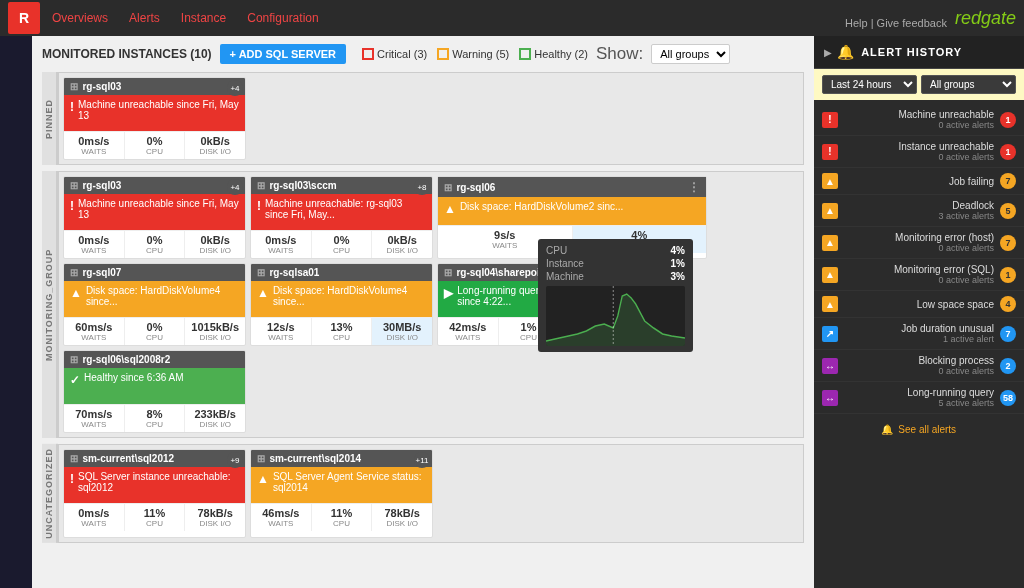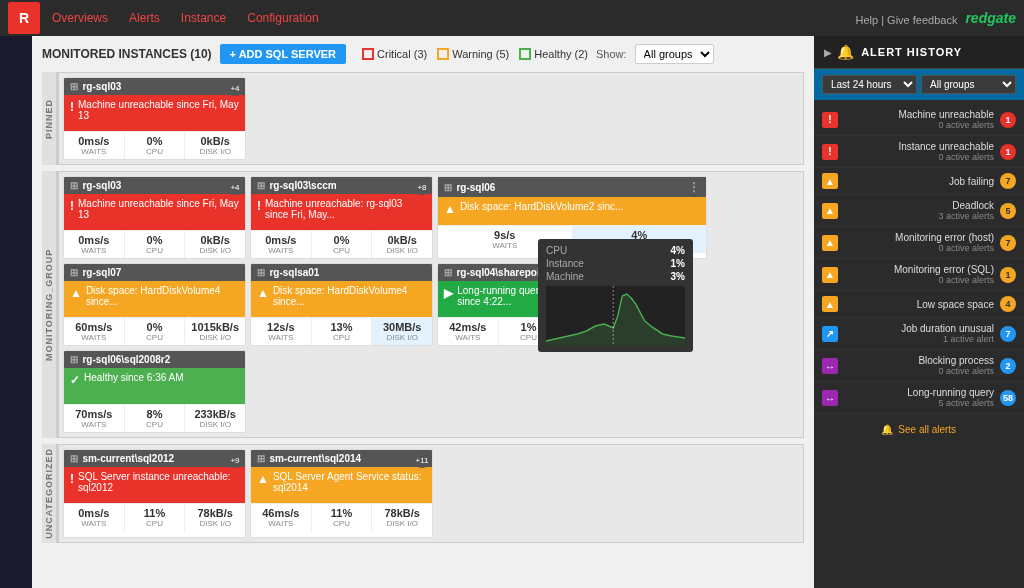--- a/index.html
+++ b/index.html
@@ -3,42 +3,42 @@
   <meta charset="utf-8">
   <style>
     * { box-sizing: border-box; margin: 0; padding: 0; }
     body { font-family: Arial, sans-serif; background: #1a1a2e; color: #fff; font-size: 11px; overflow: hidden; width: 1024px; height: 588px; }
 
     
     .topnav { background: #2b2b2b; height: 36px; display: flex; align-items: center; padding: 0 8px; }
     .topnav .logo { background: #e8322a; width: 32px; height: 32px; display: flex; align-items: center; justify-content: center; margin-right: 12px; font-weight: bold; color: white; font-size: 14px; border-radius: 2px; }
     .topnav nav a { color: #ef4444; text-decoration: none; margin-right: 18px; font-size: 12px; }
     .topnav .right { margin-left: auto; color: #aaa; font-size: 11px; display: flex; align-items: flex-end; gap: 8px; }
-    .topnav .redgate-brand { color: #22c55e; font-weight: bold; font-size: 14px; font-style: italic; }
+    .topnav .redgate-brand { color: #84cc16; font-weight: normal; font-size: 18px; font-style: italic; }
 
     
     .main { display: flex; height: calc(588px - 36px); padding-left: 32px; }
 
     
     .content { flex: 1; background: #f0f0f0; overflow-y: auto; padding: 8px 10px; }
 
     
     .sidebar { width: 210px; background: #2b2b2b; overflow-y: auto; flex-shrink: 0; }
 
     
     .content-header { display: flex; align-items: center; margin-bottom: 8px; gap: 8px; }
     .content-title { font-size: 12px; font-weight: bold; color: #333; }
     .btn-add { background: #2196f3; color: white; border: none; padding: 4px 10px; font-size: 11px; cursor: pointer; border-radius: 2px; font-weight: bold; }
     .legend { display: flex; align-items: center; gap: 10px; margin-left: 8px; font-size: 11px; color: #333; }
     .legend-item { display: flex; align-items: center; gap: 3px; }
     .legend-box { width: 12px; height: 12px; border: 2px solid; }
     .legend-box.critical { border-color: #e8322a; }
     .legend-box.warning { border-color: #f5a623; }
     .legend-box.healthy { border-color: #4caf50; }
-    .show-label { color: #555; font-size: 11px; }
+    .show-label { color: #555; font-size: 17px; }
     .show-select { font-size: 11px; padding: 2px 4px; background: #fff; border: 1px solid #ccc; border-radius: 2px; }
 
     
     .group-container { display: flex; margin-bottom: 6px; }
     .group-label { writing-mode: vertical-rl; transform: rotate(180deg); font-size: 9px; color: #777; padding: 4px 2px; background: #e0e0e0; border-left: 2px solid #ccc; min-width: 16px; text-align: center; letter-spacing: 1px; font-weight: bold; text-transform: uppercase; }
     .group-cards { flex: 1; display: flex; flex-wrap: wrap; gap: 4px; padding: 4px; background: #e8e8e8; border: 1px solid #ccc; }
 
     
     .card { width: 183px; background: #fff; border: 1px solid #ddd; border-radius: 2px; overflow: hidden; position: relative; }
     .card-header { background: #555; color: white; padding: 3px 6px; display: flex; align-items: center; gap: 4px; font-size: 10px; font-weight: bold; }
@@ -62,21 +62,21 @@
     .tooltip-row { display: flex; justify-content: space-between; margin-bottom: 2px; font-size: 10px; }
     .tooltip-label { color: #aaa; }
     .tooltip-value { font-weight: bold; }
     .chart-area { background: #222; height: 60px; margin-top: 4px; border-radius: 2px; position: relative; overflow: hidden; }
 
     
     .sidebar-header { background: #222; padding: 8px 10px; display: flex; align-items: center; gap: 6px; border-bottom: 1px solid #444; }
     .sidebar-header .arrow { color: #aaa; font-size: 10px; }
     .sidebar-header .bell { color: #f5a623; font-size: 14px; }
     .sidebar-header .title { color: #fff; font-size: 11px; font-weight: bold; letter-spacing: 1px; }
-    .sidebar-filters { display: flex; gap: 4px; padding: 6px 8px; background: #0369a1; }
+    .sidebar-filters { display: flex; gap: 4px; padding: 6px 8px; background: #fef9c3; }
     .sidebar-select { background: #3a3a3a; color: #fff; border: 1px solid #555; font-size: 10px; padding: 2px 4px; border-radius: 2px; flex: 1; }
     .alert-list { padding: 4px 0; }
     .alert-item { display: flex; align-items: center; padding: 5px 8px; border-bottom: 1px solid #333; gap: 6px; cursor: pointer; }
     .alert-icon { width: 16px; height: 16px; border-radius: 2px; display: flex; align-items: center; justify-content: center; font-size: 10px; font-weight: bold; flex-shrink: 0; }
     .alert-icon.critical { background: #e8322a; color: white; }
     .alert-icon.warning { background: #f5a623; color: white; }
     .alert-icon.info { background: #2196f3; color: white; }
     .alert-icon.process { background: #9c27b0; color: white; }
     .alert-text { flex: 1; text-align: right; }
     .alert-name { font-size: 10px; color: #ddd; }

